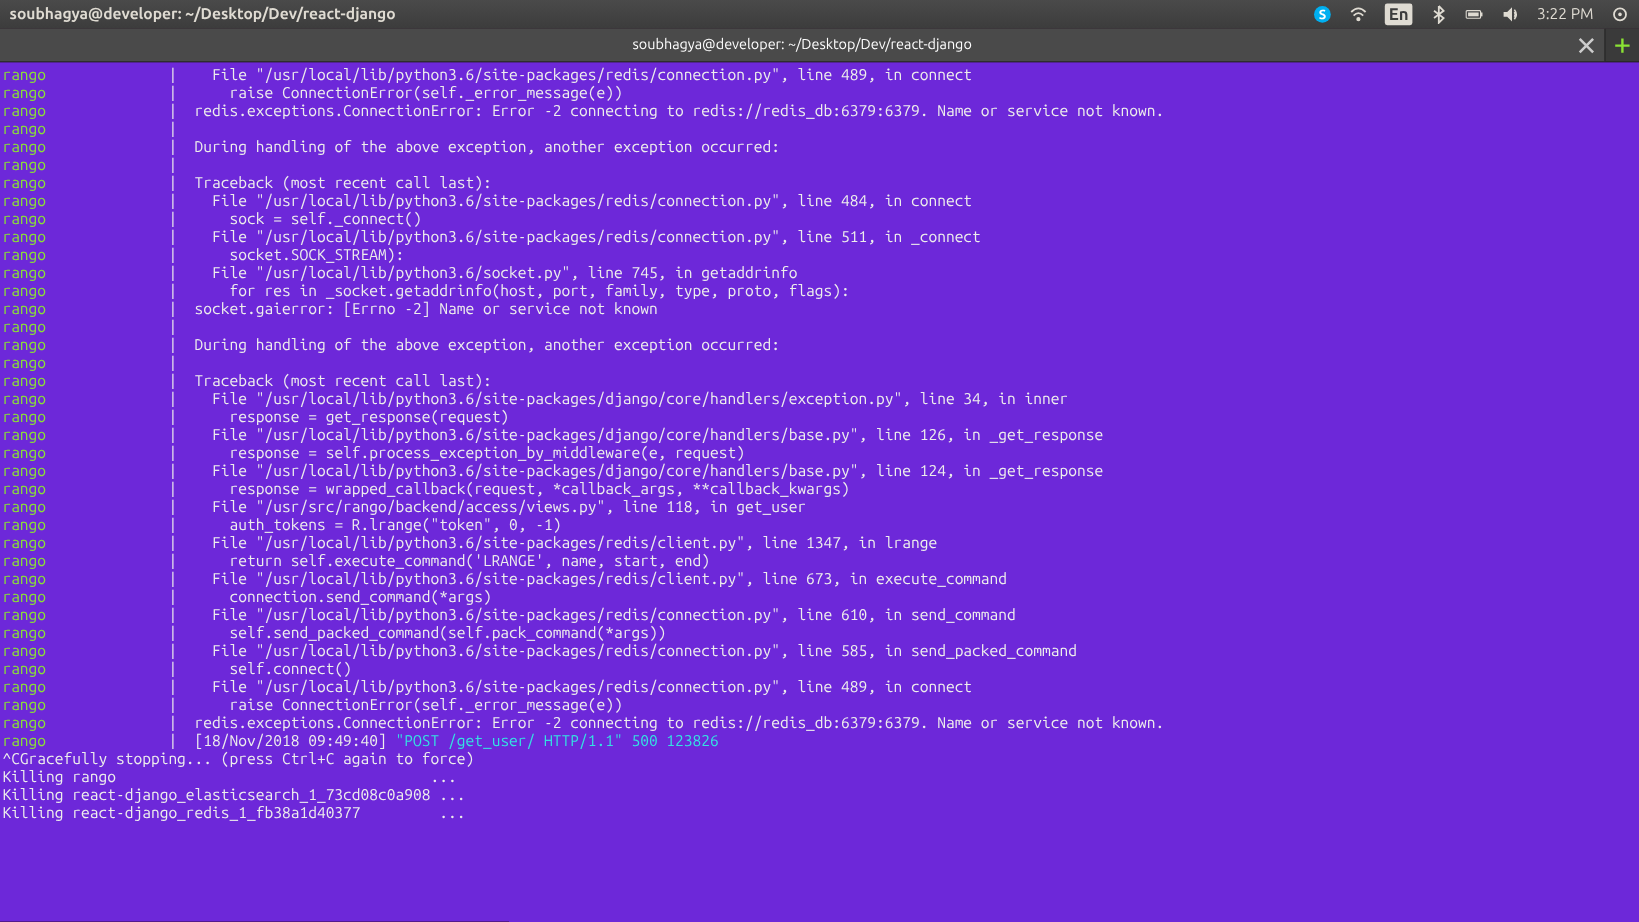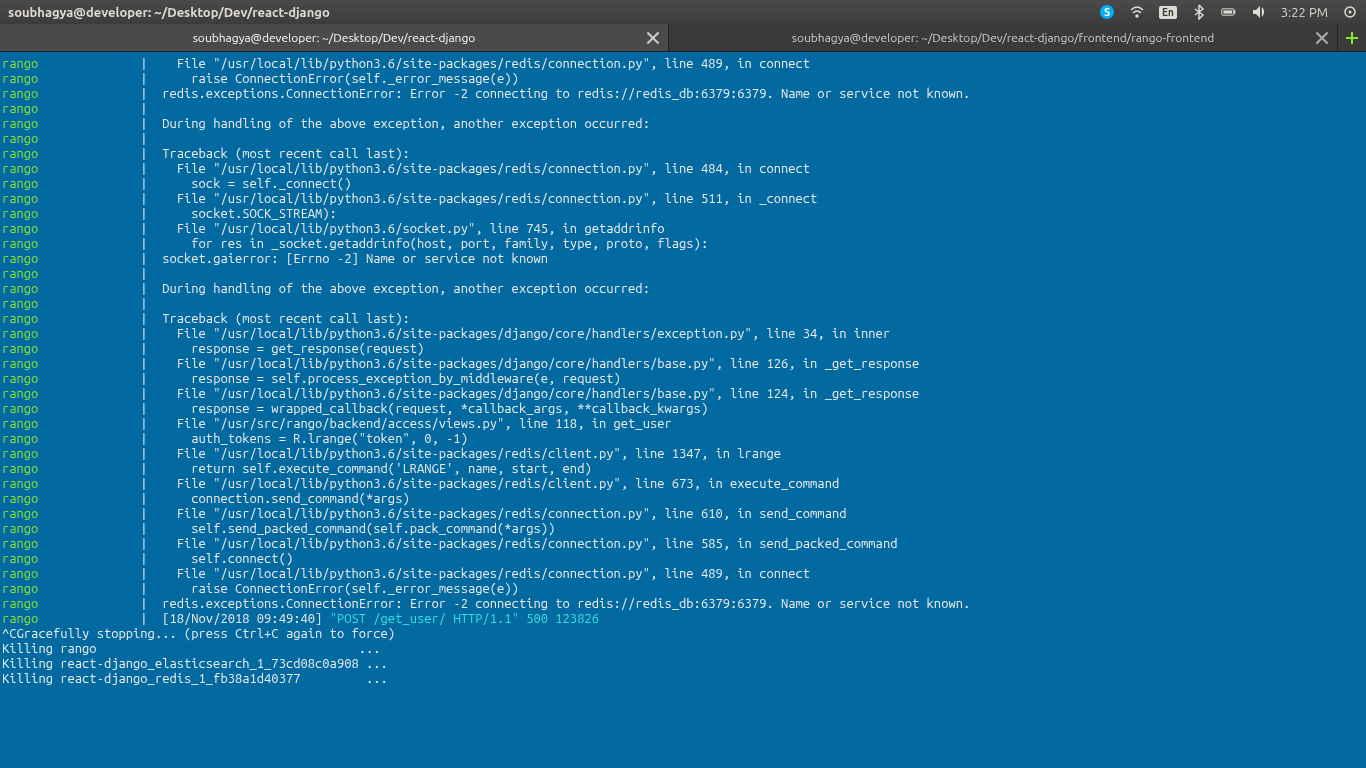--- a/index.html
+++ b/index.html
@@ -19,21 +19,21 @@
     font-family: Ubuntu, sans-serif;
     font-size: 13px;
     padding: 0 8px;
   }
   .menubar-title { font-weight: bold; }
   .menubar-spacer { flex: 1; }
   .menubar-tray { display: flex; align-items: center; gap: 14px; }
   .tray-icon { display: inline-flex; align-items: center; justify-content: center; width: 16px; height: 16px; color: #dfdbd2; }
   .tray-icon svg { width: 16px; height: 16px; }
   .lang-badge {
-    background: #dfdbd2; color: #3c3c3c; font-size: 10px; font-weight: bold;
+    background: #dfdbd2; color: #3c3c3c; font-size: 14px; font-weight: bold;
     padding: 1px 3px; border-radius: 2px;
   }
   .clock { font-size: 13px; font-weight: normal; }
 
   .tabbar {
     height: 28px;
     background: #3a3a3a;
     display: flex;
     align-items: stretch;
     border-bottom: 1px solid #222;
@@ -61,21 +61,21 @@
   }
   .tab-new {
     width: 28px;
     display: flex; align-items: center; justify-content: center;
     background: #3a3a3a;
   }
   .tab-new svg { width: 14px; height: 14px; }
 
   .terminal {
     height: calc(768px - 24px - 28px);
-    background: #0369a1;
+    background: #6d28d9;
     color: #eeeeec;
     font-size: 13px;
     line-height: 15px;
     padding: 4px 2px 0 2px;
     white-space: pre;
     overflow: hidden;
   }
   .line { white-space: pre; }
   .tag      { color: #8ae234; }  
   .pipe     { color: #eeeeec; }
@@ -134,28 +134,20 @@
 
 <div class="tabbar">
   <div class="tab active">
     <span>soubhagya@developer: ~/Desktop/Dev/react-django</span>
     <span class="tab-close">
       <svg viewBox="0 0 10 10" stroke="#ccc" stroke-width="1.5">
           <path d="M1 1 L9 9 M9 1 L1 9"></path>
         </svg>
     </span>
   </div>
-  <div class="tab">
-    <span>soubhagya@developer: ~/Desktop/Dev/react-django/frontend/rango-frontend</span>
-    <span class="tab-close">
-      <svg viewBox="0 0 10 10" stroke="#aaa" stroke-width="1.5">
-          <path d="M1 1 L9 9 M9 1 L1 9"></path>
-        </svg>
-    </span>
-  </div>
   <div class="tab-new">
     <svg viewBox="0 0 14 14">
         <path d="M7 1 L7 13 M1 7 L13 7" stroke="#8ae234" stroke-width="2"></path>
       </svg>
   </div>
 </div>
 
 <div class="terminal" id="terminal"><div class="line"><span class="tag">rango              </span><span class="pipe">|</span><span class="body">    File "/usr/local/lib/python3.6/site-packages/redis/connection.py", line 489, in connect</span></div><div class="line"><span class="tag">rango              </span><span class="pipe">|</span><span class="body">      raise ConnectionError(self._error_message(e))</span></div><div class="line"><span class="tag">rango              </span><span class="pipe">|</span><span class="body">  redis.exceptions.ConnectionError: Error -2 connecting to redis://redis_db:6379:6379. Name or service not known.</span></div><div class="line"><span class="tag">rango              </span><span class="pipe">|</span><span class="body">  </span></div><div class="line"><span class="tag">rango              </span><span class="pipe">|</span><span class="body">  During handling of the above exception, another exception occurred:</span></div><div class="line"><span class="tag">rango              </span><span class="pipe">|</span><span class="body">  </span></div><div class="line"><span class="tag">rango              </span><span class="pipe">|</span><span class="body">  Traceback (most recent call last):</span></div><div class="line"><span class="tag">rango              </span><span class="pipe">|</span><span class="body">    File "/usr/local/lib/python3.6/site-packages/redis/connection.py", line 484, in connect</span></div><div class="line"><span class="tag">rango              </span><span class="pipe">|</span><span class="body">      sock = self._connect()</span></div><div class="line"><span class="tag">rango              </span><span class="pipe">|</span><span class="body">    File "/usr/local/lib/python3.6/site-packages/redis/connection.py", line 511, in _connect</span></div><div class="line"><span class="tag">rango              </span><span class="pipe">|</span><span class="body">      socket.SOCK_STREAM):</span></div><div class="line"><span class="tag">rango              </span><span class="pipe">|</span><span class="body">    File "/usr/local/lib/python3.6/socket.py", line 745, in getaddrinfo</span></div><div class="line"><span class="tag">rango              </span><span class="pipe">|</span><span class="body">      for res in _socket.getaddrinfo(host, port, family, type, proto, flags):</span></div><div class="line"><span class="tag">rango              </span><span class="pipe">|</span><span class="body">  socket.gaierror: [Errno -2] Name or service not known</span></div><div class="line"><span class="tag">rango              </span><span class="pipe">|</span><span class="body">  </span></div><div class="line"><span class="tag">rango              </span><span class="pipe">|</span><span class="body">  During handling of the above exception, another exception occurred:</span></div><div class="line"><span class="tag">rango              </span><span class="pipe">|</span><span class="body">  </span></div><div class="line"><span class="tag">rango              </span><span class="pipe">|</span><span class="body">  Traceback (most recent call last):</span></div><div class="line"><span class="tag">rango              </span><span class="pipe">|</span><span class="body">    File "/usr/local/lib/python3.6/site-packages/django/core/handlers/exception.py", line 34, in inner</span></div><div class="line"><span class="tag">rango              </span><span class="pipe">|</span><span class="body">      response = get_response(request)</span></div><div class="line"><span class="tag">rango              </span><span class="pipe">|</span><span class="body">    File "/usr/local/lib/python3.6/site-packages/django/core/handlers/base.py", line 126, in _get_response</span></div><div class="line"><span class="tag">rango              </span><span class="pipe">|</span><span class="body">      response = self.process_exception_by_middleware(e, request)</span></div><div class="line"><span class="tag">rango              </span><span class="pipe">|</span><span class="body">    File "/usr/local/lib/python3.6/site-packages/django/core/handlers/base.py", line 124, in _get_response</span></div><div class="line"><span class="tag">rango              </span><span class="pipe">|</span><span class="body">      response = wrapped_callback(request, *callback_args, **callback_kwargs)</span></div><div class="line"><span class="tag">rango              </span><span class="pipe">|</span><span class="body">    File "/usr/src/rango/backend/access/views.py", line 118, in get_user</span></div><div class="line"><span class="tag">rango              </span><span class="pipe">|</span><span class="body">      auth_tokens = R.lrange("token", 0, -1)</span></div><div class="line"><span class="tag">rango              </span><span class="pipe">|</span><span class="body">    File "/usr/local/lib/python3.6/site-packages/redis/client.py", line 1347, in lrange</span></div><div class="line"><span class="tag">rango              </span><span class="pipe">|</span><span class="body">      return self.execute_command('LRANGE', name, start, end)</span></div><div class="line"><span class="tag">rango              </span><span class="pipe">|</span><span class="body">    File "/usr/local/lib/python3.6/site-packages/redis/client.py", line 673, in execute_command</span></div><div class="line"><span class="tag">rango              </span><span class="pipe">|</span><span class="body">      connection.send_command(*args)</span></div><div class="line"><span class="tag">rango              </span><span class="pipe">|</span><span class="body">    File "/usr/local/lib/python3.6/site-packages/redis/connection.py", line 610, in send_command</span></div><div class="line"><span class="tag">rango              </span><span class="pipe">|</span><span class="body">      self.send_packed_command(self.pack_command(*args))</span></div><div class="line"><span class="tag">rango              </span><span class="pipe">|</span><span class="body">    File "/usr/local/lib/python3.6/site-packages/redis/connection.py", line 585, in send_packed_command</span></div><div class="line"><span class="tag">rango              </span><span class="pipe">|</span><span class="body">      self.connect()</span></div><div class="line"><span class="tag">rango              </span><span class="pipe">|</span><span class="body">    File "/usr/local/lib/python3.6/site-packages/redis/connection.py", line 489, in connect</span></div><div class="line"><span class="tag">rango              </span><span class="pipe">|</span><span class="body">      raise ConnectionError(self._error_message(e))</span></div><div class="line"><span class="tag">rango              </span><span class="pipe">|</span><span class="body">  redis.exceptions.ConnectionError: Error -2 connecting to redis://redis_db:6379:6379. Name or service not known.</span></div><div class="line"><span class="tag">rango              </span><span class="pipe">|</span><span class="body">  [18/Nov/2018 09:49:40] </span><span class="cyan">"POST /get_user/ HTTP/1.1" 500 123826</span></div><div class="line"><span class="body">^CGracefully stopping... (press Ctrl+C again to force)</span></div><div class="line"><span class="body">Killing rango                                    ... </span></div><div class="line"><span class="body">Killing react-django_elasticsearch_1_73cd08c0a908 ... </span></div><div class="line"><span class="body">Killing react-django_redis_1_fb38a1d40377         ... </span></div></div>
 
 </body></html>

